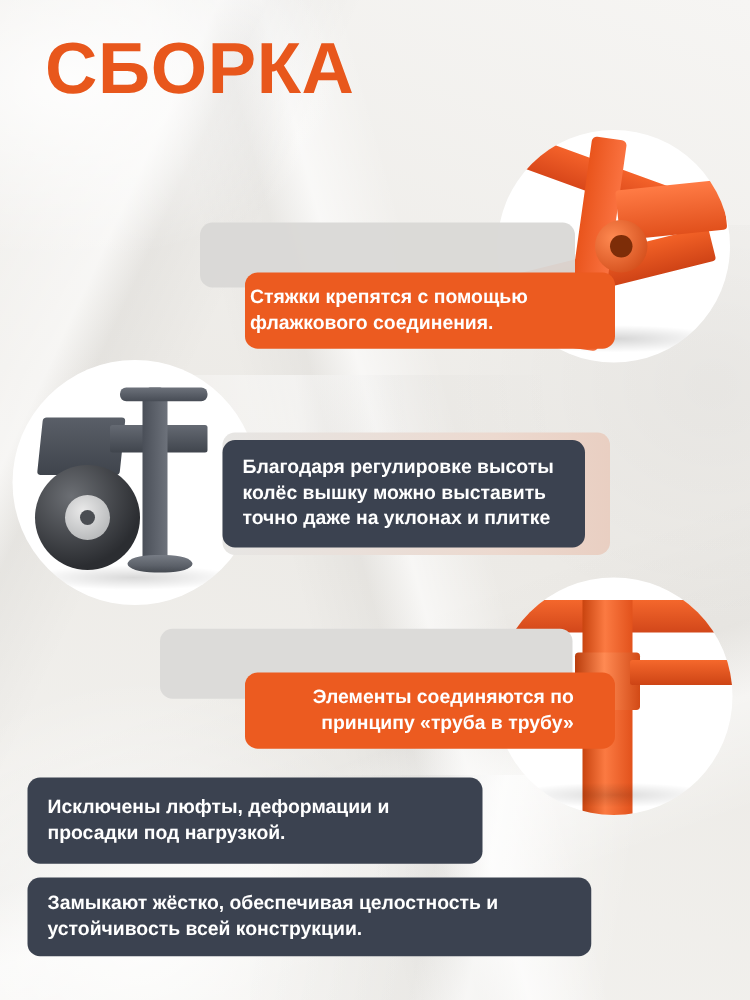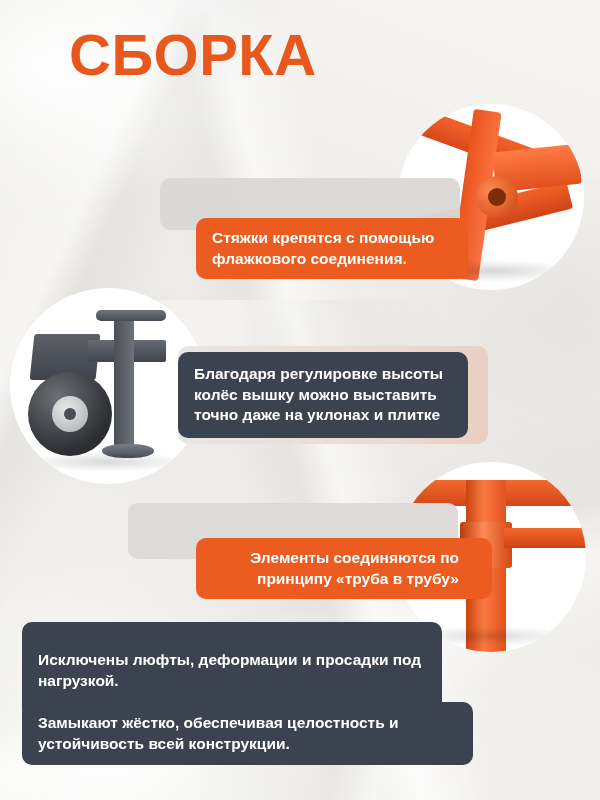--- a/index.html
+++ b/index.html
@@ -43,21 +43,20 @@
   
   .title {
     position: absolute;
     left: 36px;
     top: 26px;
     font-size: 58px;
     font-weight: bold;
     letter-spacing: 0.5px;
     color: #e8571c;
     line-height: 1;
-    margin-left: 33px;
   }
   .subtitle-box {
     position: absolute;
     left: 120px;
     top: 96px;
     width: 230px;
     background: #3b4250;
     border-radius: 10px;
     padding: 8px 16px 12px 16px;
     box-sizing: border-box;
@@ -90,24 +89,24 @@
     line-height: 1.33;
   }
 
   
   .bar1-grey {
     left: 160px; top: 178px; width: 300px; height: 52px;
     background: #d9d8d6; opacity: 0.95;
     border-radius: 10px;
   }
   .bar1-orange {
-    left: 196px; top: 218px; width: 272px;
+    left: 196px; top: 218px; width: 296px;
     background: #ec5b20;
     border-radius: 10px;
-    padding: 10px 16px;
+    padding: 10px 4px;
     color: #ffffff;
   }
 
   
   .bar2-tail {
     left: 178px; top: 346px; width: 310px; height: 98px;
     background: linear-gradient(90deg, #e7e6e4 0%, #ecd9cf 70%, #e9cfc2 100%);
     border-radius: 10px;
   }
   .bar2-main {
@@ -128,24 +127,24 @@
     left: 196px; top: 538px; width: 296px;
     background: #ec5b20;
     border-radius: 10px;
     padding: 10px 33px;
     color: #ffffff;
     text-align: right;
   }
 
   
   .bar4 {
-    left: 22px; top: 622px; width: 420px;
+    left: 22px; top: 622px; width: 364px;
     background: #3b4250;
     border-radius: 10px;
-    padding: 28px 16px;
+    padding: 14px 16px;
     color: #ffffff;
   }
   .bar5 {
     left: 22px; top: 702px; width: 451px;
     background: #3b4250;
     border-radius: 10px;
     padding: 11px 16px;
     color: #ffffff;
   }
 

